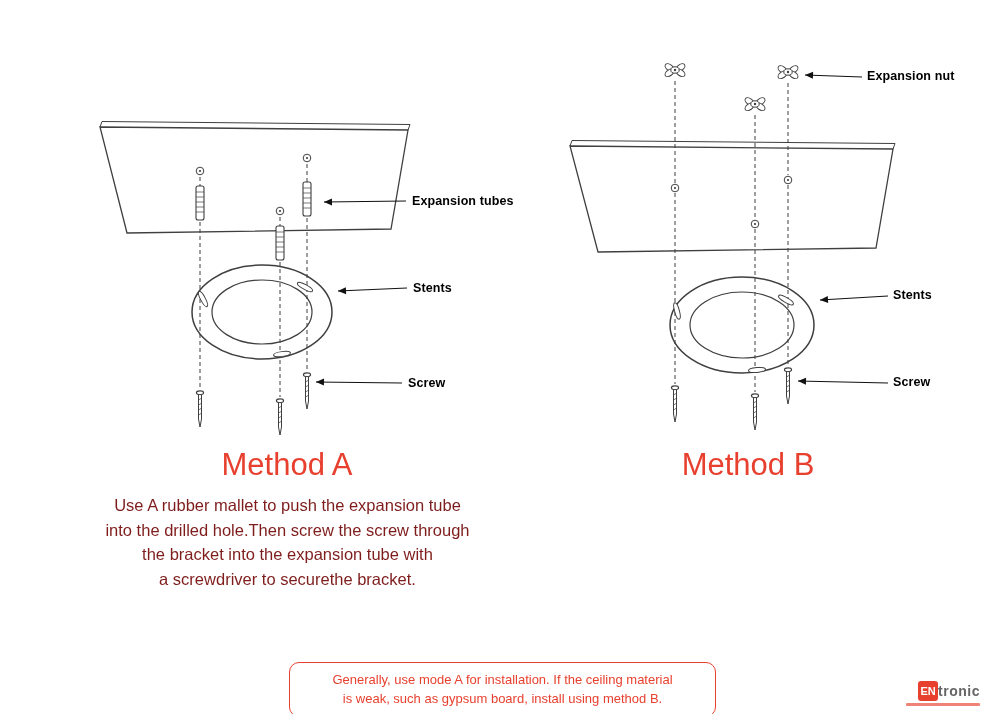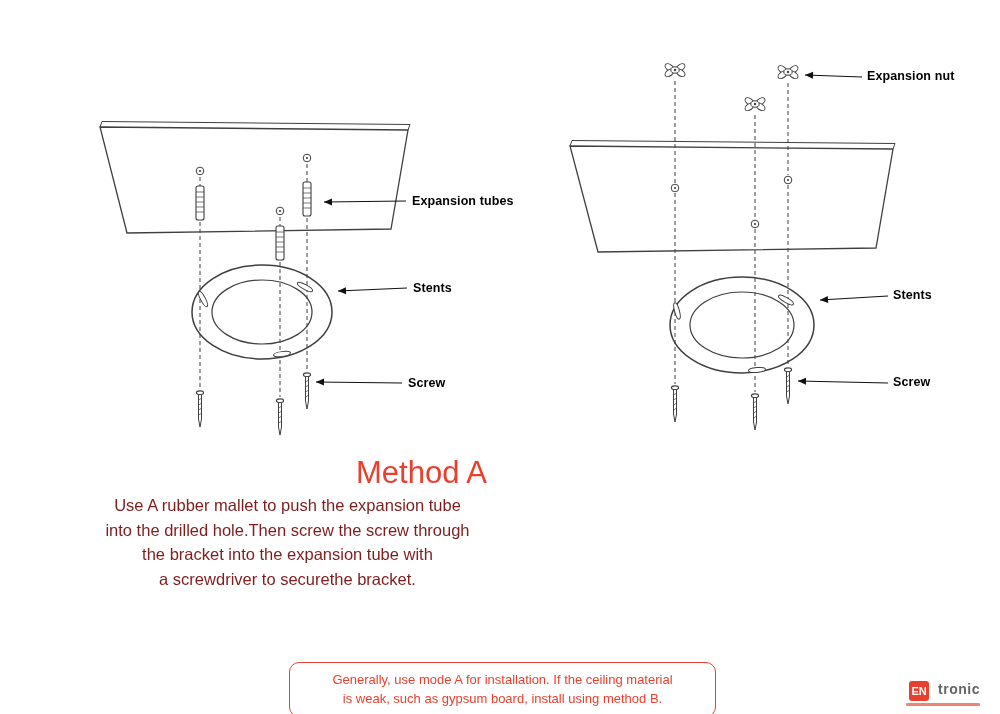--- a/index.html
+++ b/index.html
@@ -8,37 +8,37 @@
     font-family:"Liberation Sans", sans-serif;overflow:hidden;
   }
   .stage{position:absolute;inset:0;width:1000px;height:714px;}
   svg.diagram{position:absolute;left:0;top:0;}
   .dash{stroke:#3f3f3f;stroke-width:1;stroke-dasharray:4 3;fill:none;}
   .part-label{
     position:absolute;font-weight:bold;font-size:12.5px;color:#000;
     white-space:nowrap;letter-spacing:0.1px;
   }
   .method-title{
-    position:absolute;width:400px;text-align:right;
-    font-size:31px;color:#e8402f;font-weight:400;margin-top:8px;
+    position:absolute;width:400px;text-align:center;
+    font-size:31px;color:#e8402f;font-weight:400;
   }
   .method-desc{
     position:absolute;text-align:center;font-size:16.5px;line-height:24.5px;
     color:#7f1d1d;
   }
   .note-box{
     position:absolute;left:289px;top:662px;width:427px;box-sizing:border-box;
     border:1px solid #e8402f;border-radius:10px;padding:8px 6px;
     color:#e8402f;font-size:13px;line-height:18.5px;text-align:center;
   }
   .brand{
     position:absolute;right:20px;bottom:8px;display:flex;flex-direction:column;
     align-items:flex-end;
   }
-  .brand-row{display:flex;align-items:flex-start;gap:9px;}
+  .brand-row{display:flex;align-items:center;gap:0;}
   .brand-box{
     background:#e8402f;color:#fff;font-weight:bold;font-size:11px;
     width:20px;height:20px;display:flex;align-items:center;justify-content:center;
     border-radius:3px;
   }
   .brand-suffix{font-size:14px;font-weight:bold;color:#666;letter-spacing:0.5px;}
   .brand-bar{width:74px;height:3px;background:#e8402f;opacity:.65;margin-top:2px;border-radius:1px;}
 </style>
 </head>
 <body>
@@ -193,20 +193,21 @@
   <div class="part-label" style="left:893px;top:375px">Screw</div>
 
   <div class="method-title" style="left:87px;top:447px">Method A</div>
   <div class="method-desc" style="left:40px;top:493px;width:495px">
     <div>Use A rubber mallet to push the expansion tube</div>
     <div>into the drilled hole.Then screw the screw through</div>
     <div>the bracket into the expansion tube with</div>
     <div>a screwdriver to securethe bracket.</div>
   </div>
 
+  <div class="method-title" style="left:548px;top:447px">Method B</div>
 
   <div class="note-box">
     <div>Generally, use mode A for installation. If the ceiling material</div>
     <div>is weak, such as gypsum board, install using method B.</div>
   </div>
 
   <div class="brand">
     <div class="brand-row">
       <span class="brand-box">EN</span>
       <span class="brand-suffix">tronic</span>

